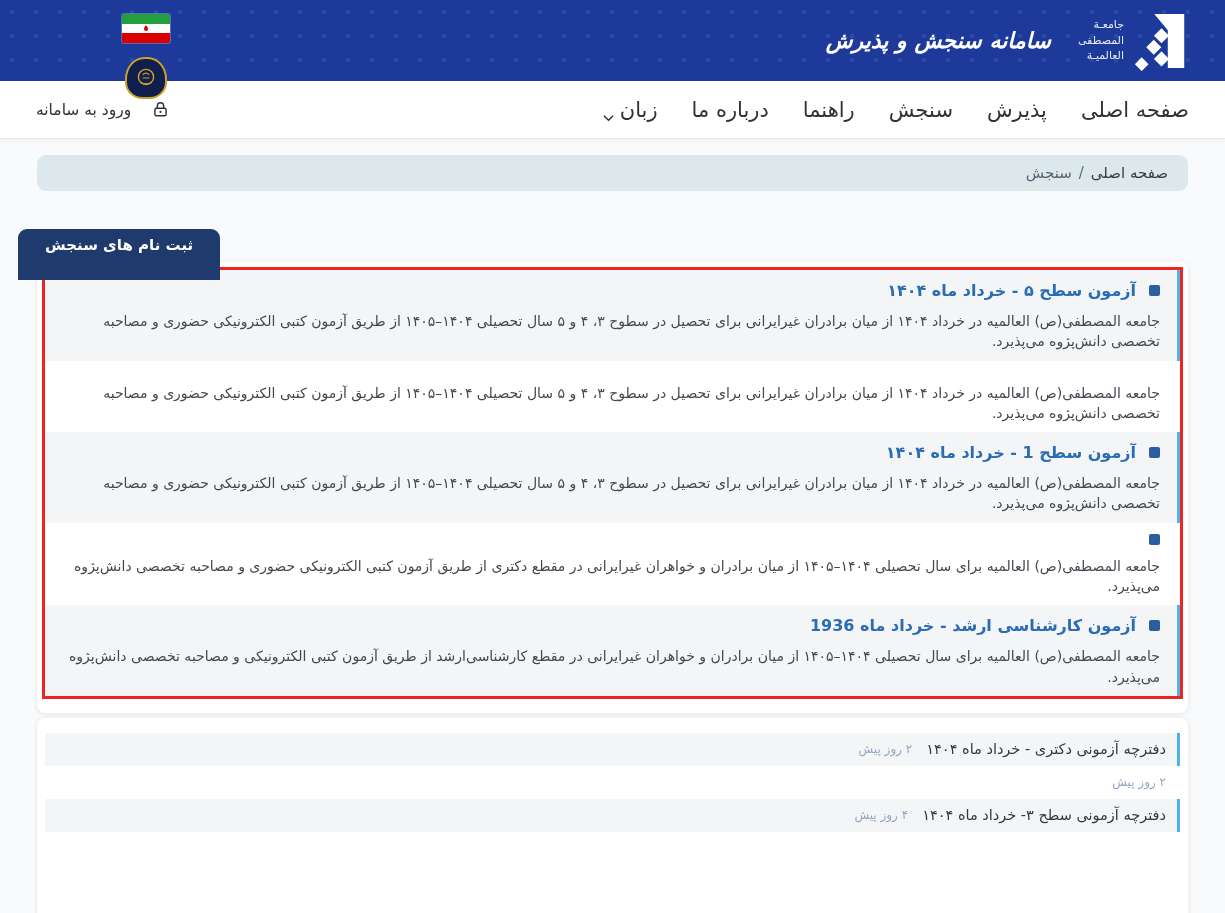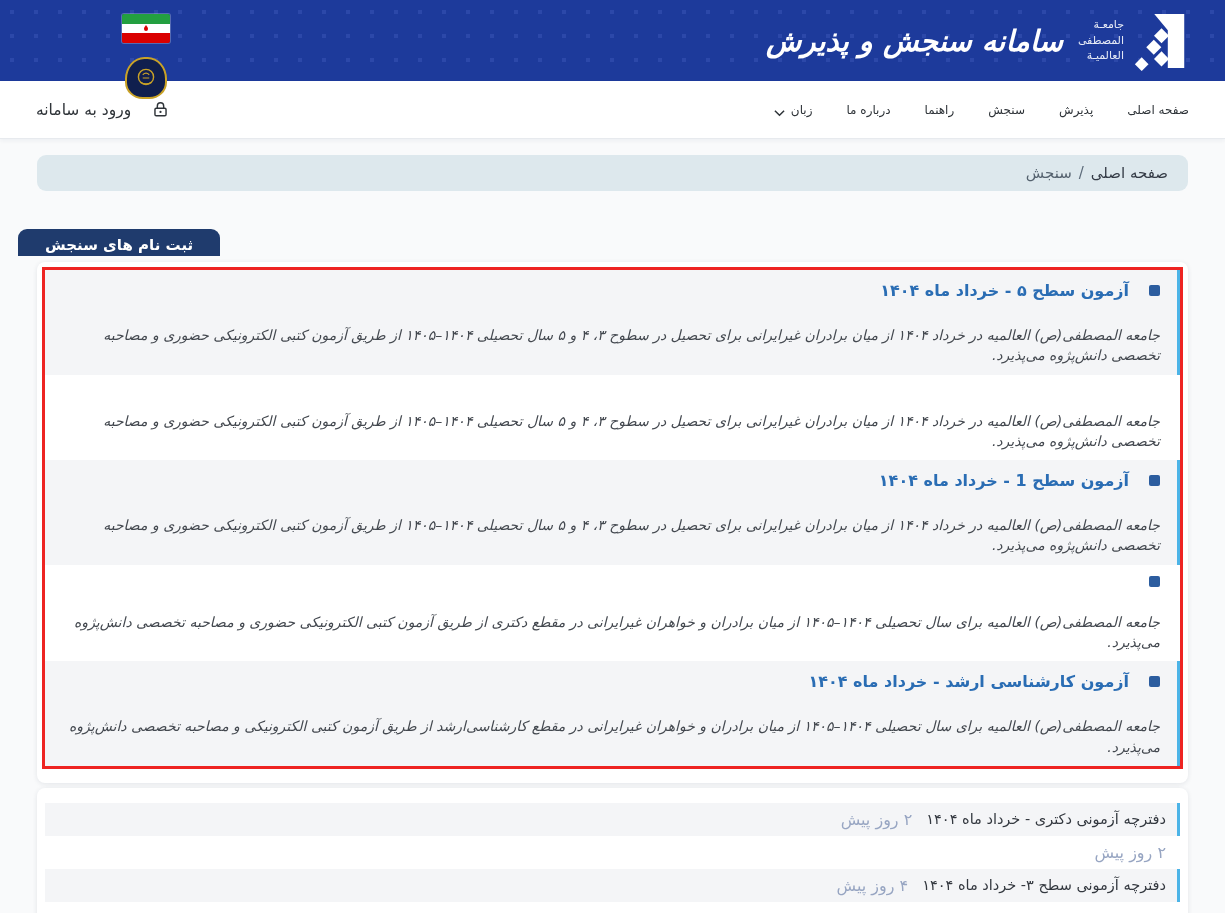--- a/index.html
+++ b/index.html
@@ -14,86 +14,86 @@
   .top-header {
     height:81px; background:var(--header_navy);
     background-image:radial-gradient(var(--header_dot) 2.2px, transparent 2.3px);
     background-size:24px 24px;
     display:flex; justify-content:space-between; align-items:center;
     padding:0 34px;
   }
   .brand { display:flex; align-items:center; gap:9px; }
   .logo-mark { width:58px; height:60px; flex:0 0 auto; }
   .logo-caption { display:flex; flex-direction:column; color:#e8ecf7; font-size:11px; line-height:1.45; text-align:right; }
-  .site-title { color:#fff; font-size:29px; font-weight:700; letter-spacing:-0.5px; margin-right:6px; font-style:italic; }
+  .site-title { color:#fff; font-size:22px; font-weight:700; letter-spacing:-0.5px; margin-right:18px; font-style:italic; }
   .header-left { display:flex; align-items:center; gap:14px;flex-direction:column; }
   .date-text { color:#f2f4fb; font-size:15.5px; font-weight:700; }
   .flag { width:48px; height:29px; border-radius:2px; overflow:hidden; display:flex; flex-direction:column; box-shadow:0 0 0 1px rgba(255,255,255,.25); }
   .flag .g { flex:1; background:var(--flag_green); }
   .flag .w { flex:1; background:#fff; display:flex; align-items:center; justify-content:center; }
   .flag .r { flex:1; background:var(--flag_red); }
   .emblem {
     width:42px; height:42px; background:#101f4e;
     border:2px solid #c9a227; border-radius:46% 46% 42% 42% / 52% 52% 40% 40%;
     display:flex; align-items:center; justify-content:center;
   }
 
   
   .navbar {
     height:58px; background:#fff; border-bottom:1px solid #e7eaee;
     box-shadow:0 2px 4px rgba(20,40,80,.05);
     display:flex; justify-content:space-between; align-items:center;
     padding:0 36px;
   }
   .nav-menu { display:flex; align-items:center; gap:34px; }
-  .nav-item { font-size:12px; color:#2e3338; cursor:pointer; display:flex; align-items:flex-end; gap:6px; }
+  .nav-item { font-size:21px; color:#2e3338; cursor:pointer; display:flex; align-items:flex-end; gap:6px; }
   .login-btn { display:flex; align-items:center; gap:20px; font-size:15.5px; color:#2e3338; cursor:pointer; }
 
   
   .container { width:1151px; margin:0 auto; }
   .breadcrumb {
     margin-top:16px; height:36px; background:var(--breadcrumb_bg);
     border-radius:9px; display:flex; align-items:center;
     padding:0 20px; font-size:15px; gap:7px;
   }
   .breadcrumb .home { color:#333a45; }
   .breadcrumb .sep  { color:#5d6b7a; }
   .breadcrumb .cur  { color:#54616e; }
 
   .section-head { display:flex; margin-top:38px; position:relative; height:33px; }
   .section-tab {
     margin-right:auto; margin-left:-19px;
     background:var(--tab_navy); color:#fff;
     font-size:15px; font-weight:700;
-    height:27px; line-height:33px; padding:0 27px;
+    height:51px; line-height:33px; padding:0 27px;
     border-radius:9px 9px 0 0;
   }
   .card {
     background:#fff; border-radius:8px;
     box-shadow:0 1px 5px rgba(25,40,70,.10);
   }
   .card.exams { padding:5px 5px 14px; }
 
   .annotation-box { border:3px solid var(--annotation_red); }
 
   .exam-item { padding:11px 20px 9px; background:#fff; }
   .exam-item.striped { background:var(--stripe_gray); border-left:none; box-shadow:inset -3px 0 0 var(--accent_bar); }
-  .exam-title-row { display:flex; align-items:center; gap:20px; }
+  .exam-title-row { display:flex; align-items:center; gap:13px; }
   .exam-bullet { width:11px; height:11px; background:var(--bullet_navy); border-radius:2px; flex:0 0 auto; }
   .exam-title { color:var(--title_blue); font-size:16px; font-weight:700; cursor:pointer; }
-  .exam-desc { margin-top:25px; font-size:14px; color:var(--desc_gray); line-height:1.45;font-style:italic; }
+  .exam-desc { margin-top:11px; font-size:14px; color:var(--desc_gray); line-height:1.45; }
 
   .card.annc { margin-top:5px; padding:15px 8px 10px; min-height:216px; }
   .ann-row {
     height:33px; display:flex; align-items:center; gap:14px;
     padding:0 14px; background:#fff; font-size:14.5px;
   }
   .ann-row.striped { background:var(--stripe_gray); box-shadow:inset -3px 0 0 var(--accent_bar); }
   .ann-title { color:var(--text_dark); cursor:pointer; }
-  .ann-time { color:var(--time_blue); font-size:16px; }
+  .ann-time { color:var(--time_blue); font-size:12px; }
 
   .section-head.annc-head { margin-top:15px; }
 
   svg { display:block; }
 </style>
 </head>
 <body>
 
 <header class="top-header">
   <div class="brand">
@@ -192,21 +192,21 @@
         </div>
         <div class="exam-item">
           <div class="exam-title-row">
             <span class="exam-bullet"></span>
           </div>
           <p class="exam-desc">جامعه المصطفی(ص) العالمیه برای سال تحصیلی ۱۴۰۴–۱۴۰۵ از میان برادران و خواهران غیرایرانی در مقطع دکتری از طریق آزمون کتبی الکترونیکی حضوری و مصاحبه تخصصی دانش‌پژوه می‌پذیرد.</p>
         </div>
         <div class="exam-item striped">
           <div class="exam-title-row">
             <span class="exam-bullet"></span>
-            <span class="exam-title">آزمون کارشناسی ارشد - خرداد ماه ۱۴۰۴</span>
+            <span class="exam-title">آزمون کارشناسی ارشد - خرداد ماه 1936</span>
           </div>
           <p class="exam-desc">جامعه المصطفی(ص) العالمیه برای سال تحصیلی ۱۴۰۴–۱۴۰۵ از میان برادران و خواهران غیرایرانی در مقطع کارشناسی‌ارشد از طریق آزمون کتبی الکترونیکی و مصاحبه تخصصی دانش‌پژوه می‌پذیرد.</p>
         </div>
       </div>
   </div>
 
   <div class="card annc" id="ann-list">
       <div class="ann-row striped">
         <span class="ann-title">دفترچه آزمونی دکتری - خرداد ماه ۱۴۰۴</span>
         <span class="ann-time">۲ روز پیش</span>

